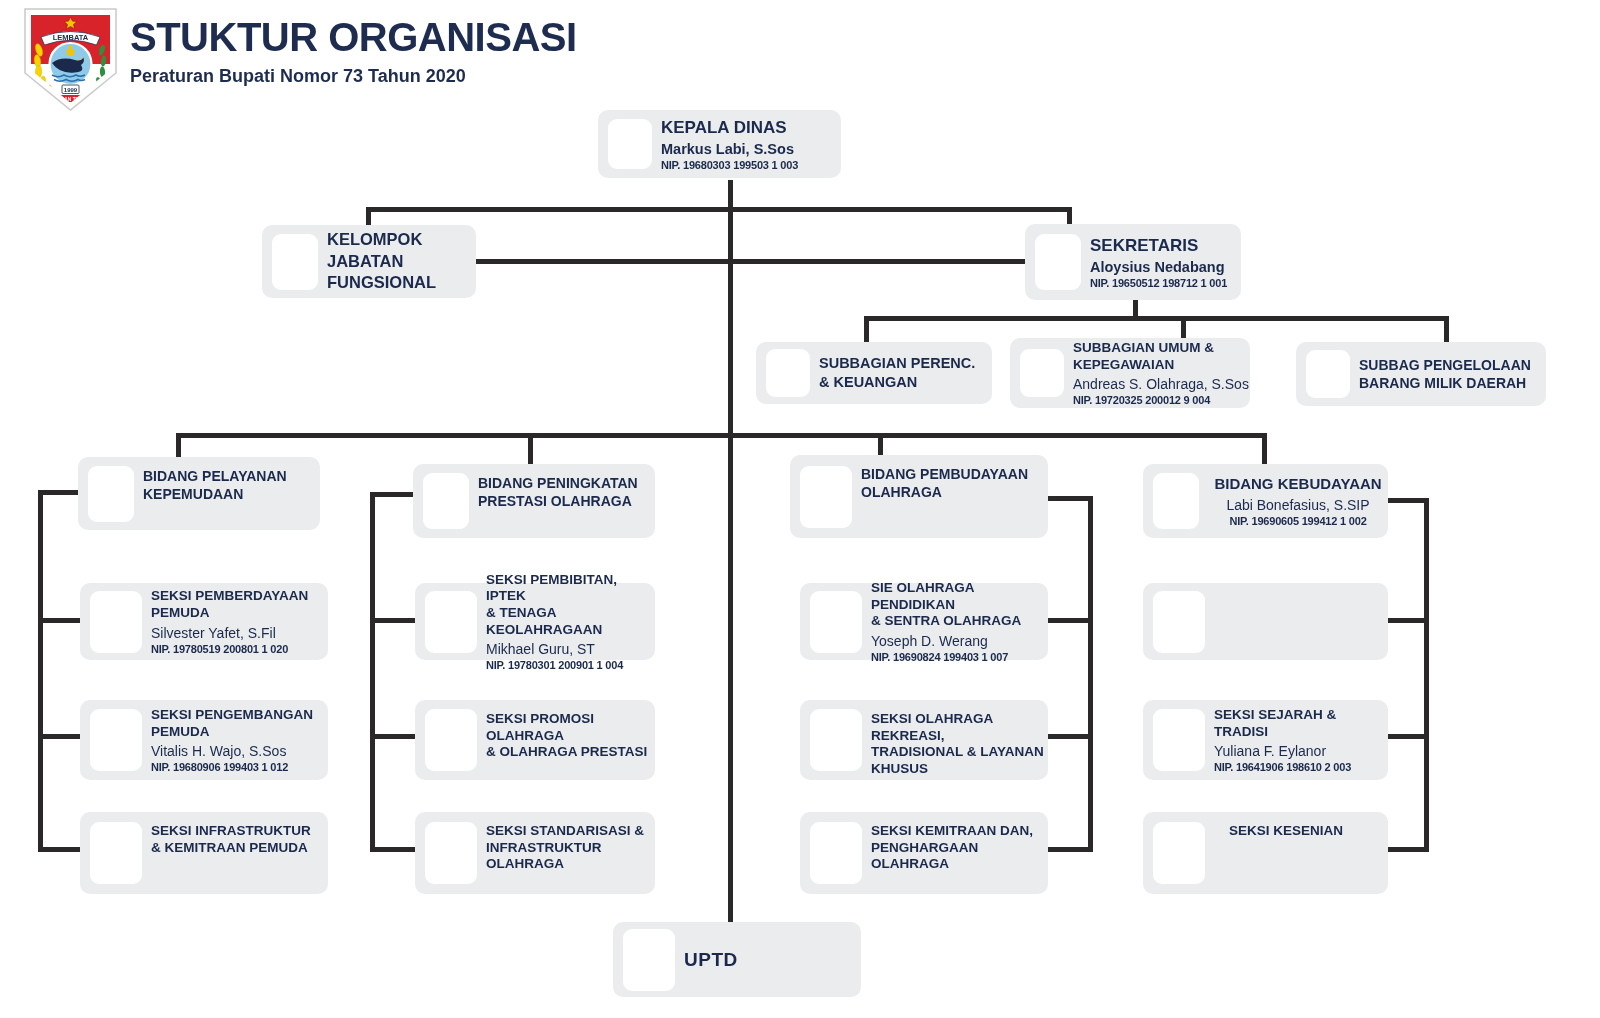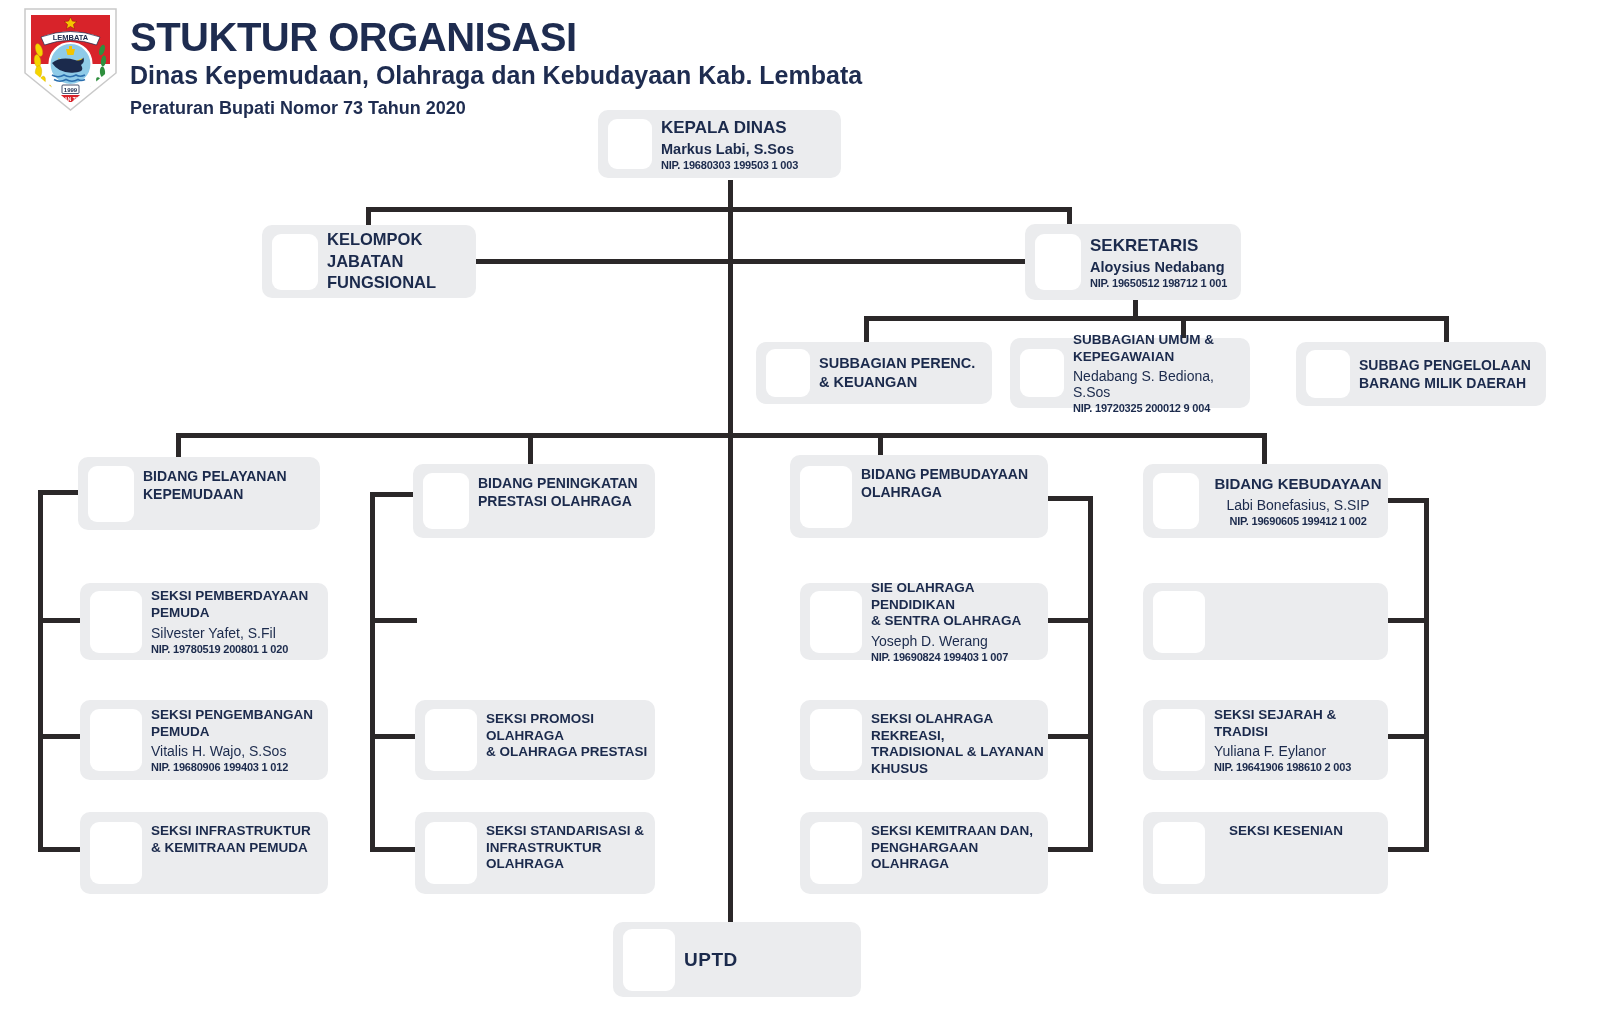--- a/index.html
+++ b/index.html
@@ -74,21 +74,20 @@
       <path d="M32,73.5 q6,3.4 12,0 q6,3.4 12,0 q3,2 7,0" stroke="#2b6fae" fill="none" stroke-width="1.6"></path>
       <rect x="40" y="79" width="17" height="8.5" rx="1" fill="#ffffff" stroke="#1b2a4c" stroke-width="0.8"></rect>
       <text x="48.5" y="85.5" font-size="6" font-weight="bold" fill="#1b2a4c" text-anchor="middle">1999</text>
       <path d="M33,89 h31 l-3.5,7 h-24 z" fill="#d8232a"></path>
       <text x="48.5" y="94.5" font-size="4.8" font-weight="bold" fill="#ffffff" text-anchor="middle">TAAN TOU</text>
     </g>
   </svg>
 
   <div class="hdr-text">
     <h1>STUKTUR ORGANISASI</h1>
-    <h2>Dinas Kepemudaan, Olahraga dan Kebudayaan Kab. Lembata</h2>
     <h3>Peraturan Bupati Nomor 73 Tahun 2020</h3>
   </div>
 
   <div class="ln" style="left:728px;top:180px;width:5px;height:742px;"></div>
 
   <div class="ln" style="left:366px;top:207px;width:706px;height:5px;"></div>
   <div class="ln" style="left:366px;top:207px;width:5px;height:20px;"></div>
   <div class="ln" style="left:1067px;top:207px;width:5px;height:20px;"></div>
   <div class="ln" style="left:476px;top:259px;width:549px;height:5px;"></div>
 
@@ -161,21 +160,21 @@
       <div class="ttl s1">SUBBAGIAN PERENC.
 &amp; KEUANGAN</div>
     </div>
   </div>
 
   <div class="node" style="left:1010px;top:338px;width:240px;height:70px;">
     <div class="photo sm"></div>
     <div class="txt">
       <div class="ttl">SUBBAGIAN UMUM &amp;
 KEPEGAWAIAN</div>
-      <div class="nm">Nedabang S. Bediona, S.Sos</div>
+      <div class="nm">Andreas S. Olahraga, S.Sos</div>
       <div class="nip">NIP. 19720325 200012 9 004</div>
     </div>
   </div>
 
   <div class="node" style="left:1296px;top:342px;width:250px;height:64px;">
     <div class="photo sm"></div>
     <div class="txt">
       <div class="ttl s3">SUBBAG PENGELOLAAN
 BARANG MILIK DAERAH</div>
     </div>
@@ -235,20 +234,29 @@
   </div>
 
   <div class="node" style="left:80px;top:812px;width:248px;height:82px;">
     <div class="photo"></div>
     <div class="txt t">
       <div class="ttl">SEKSI INFRASTRUKTUR
 &amp; KEMITRAAN PEMUDA</div>
     </div>
   </div>
 
+  <div class="node" style="left:415px;top:583px;width:240px;height:77px;">
+    <div class="photo"></div>
+    <div class="txt">
+      <div class="ttl">SEKSI PEMBIBITAN, IPTEK
+&amp; TENAGA KEOLAHRAGAAN</div>
+      <div class="nm">Mikhael Guru, ST</div>
+      <div class="nip">NIP. 19780301 200901 1 004</div>
+    </div>
+  </div>
 
   <div class="node" style="left:415px;top:700px;width:240px;height:80px;">
     <div class="photo"></div>
     <div class="txt t">
       <div class="ttl">SEKSI PROMOSI OLAHRAGA
 &amp; OLAHRAGA PRESTASI</div>
     </div>
   </div>
 
   <div class="node" style="left:415px;top:812px;width:240px;height:82px;">

